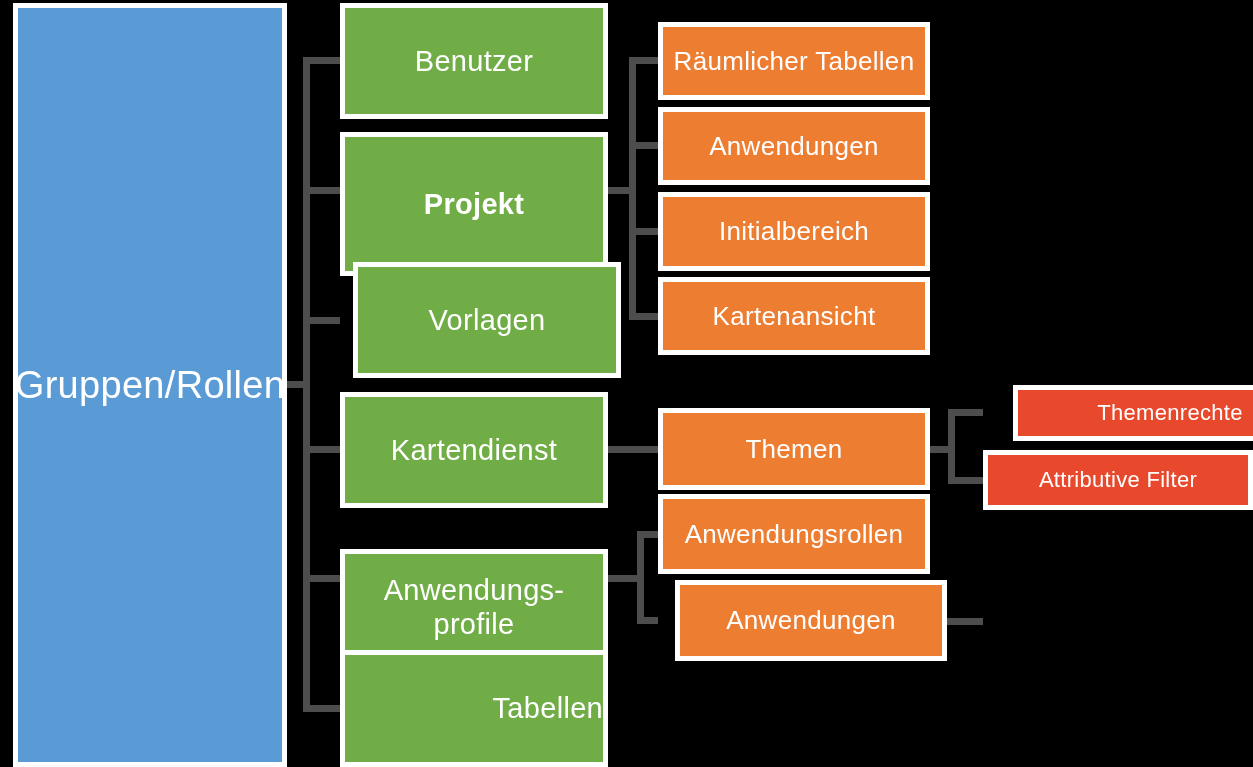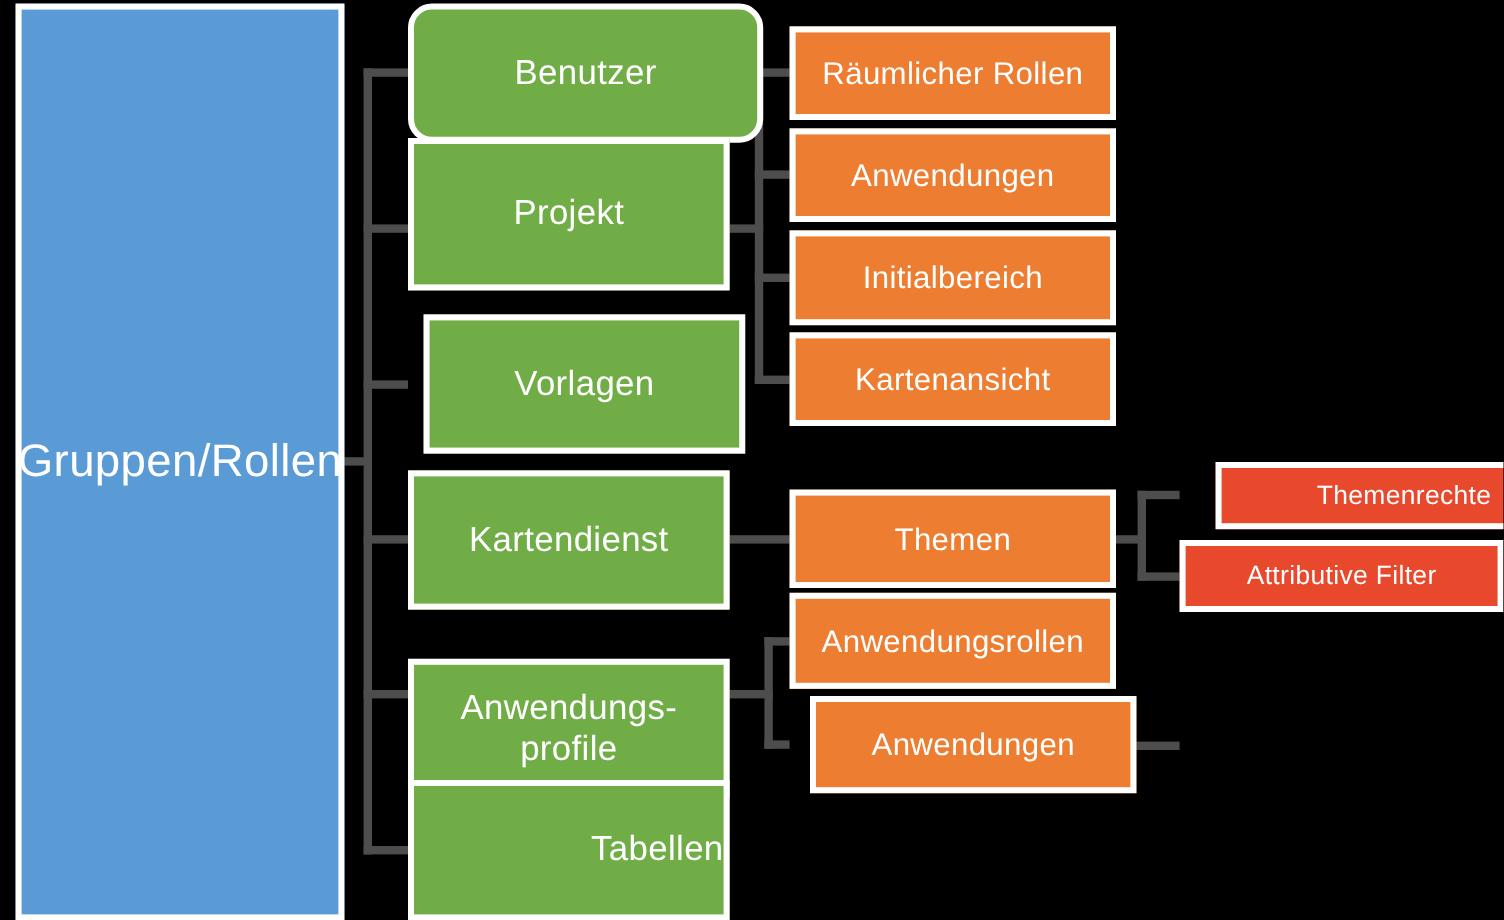--- a/index.html
+++ b/index.html
@@ -65,42 +65,42 @@
   <div class="conn" style="left:948px;top:409px;width:7px;height:75px;"></div>
   <div class="conn" style="left:948px;top:409px;width:35px;height:7px;"></div>
   <div class="conn" style="left:948px;top:477px;width:35px;height:7px;"></div>
 
   <div class="conn" style="left:930px;top:618px;width:53px;height:7px;"></div>
 
   <div class="node root" style="left:13px;top:3px;width:274px;height:764px;">
     <span>Gruppen/Rollen</span>
   </div>
 
-  <div class="node lvl1" style="left:340px;top:3px;width:296px;height:116px;border-radius:20px;">
+  <div class="node lvl1" style="left:340px;top:3px;width:268px;height:116px;">
     <span>Benutzer</span>
   </div>
-  <div class="node lvl1" style="left:340px;top:115px;width:268px;height:127px;">
+  <div class="node lvl1" style="left:340px;top:132px;width:268px;height:144px;font-weight:bold;">
     <span>Projekt</span>
   </div>
   <div class="node lvl1" style="left:340px;top:262px;width:268px;height:116px;margin-left:13px;">
     <span>Vorlagen</span>
   </div>
   <div class="node lvl1" style="left:340px;top:392px;width:268px;height:116px;">
     <span>Kartendienst</span>
   </div>
   <div class="node lvl1" style="left:340px;top:549px;width:268px;height:116px;">
     <span>Anwendungs-</span>
     <span>profile</span>
   </div>
   <div class="node lvl1" style="left:340px;top:650px;width:268px;height:117px;align-items:flex-end;">
     <span>Tabellen</span>
   </div>
 
   <div class="node lvl2" style="left:658px;top:22px;width:272px;height:78px;">
-    <span>Räumlicher Rollen</span>
+    <span>Räumlicher Tabellen</span>
   </div>
   <div class="node lvl2" style="left:658px;top:107px;width:272px;height:78px;">
     <span>Anwendungen</span>
   </div>
   <div class="node lvl2" style="left:658px;top:192px;width:272px;height:79px;justify-content:center;">
     <span>Initialbereich</span>
   </div>
   <div class="node lvl2" style="left:658px;top:277px;width:272px;height:78px;">
     <span>Kartenansicht</span>
   </div>

